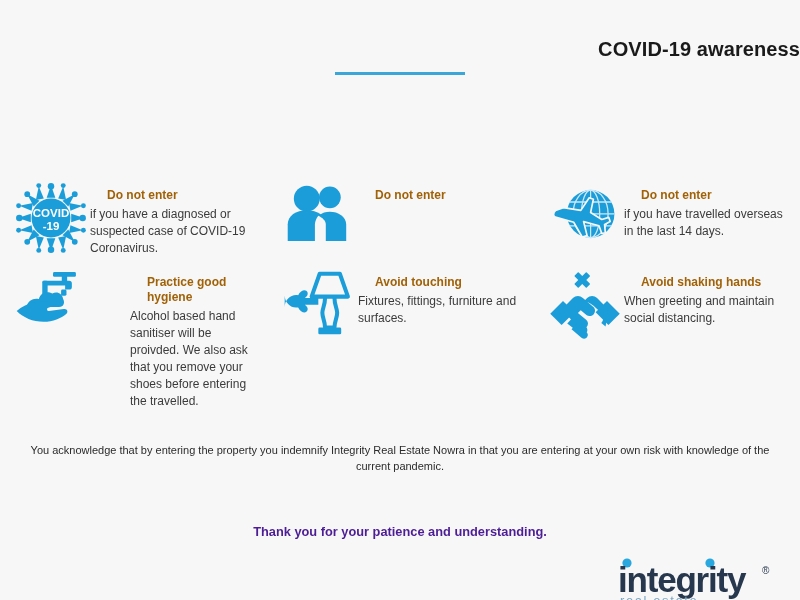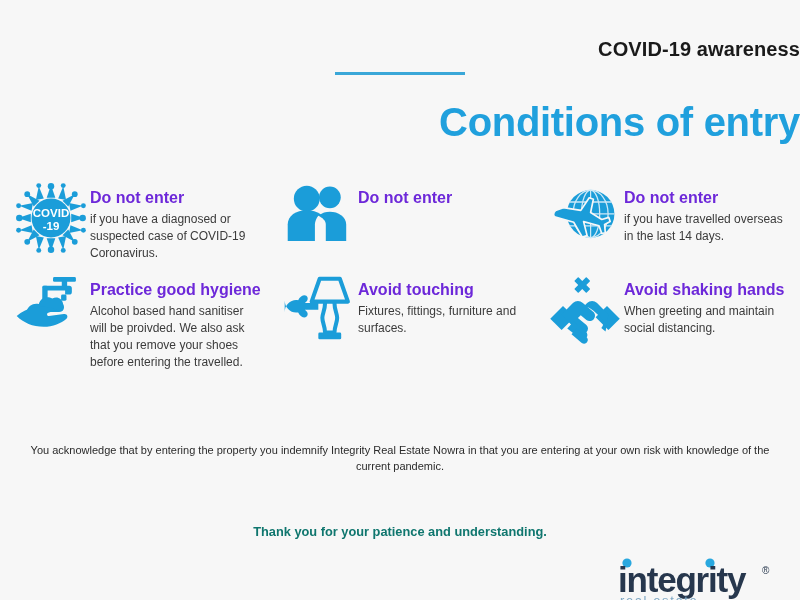--- a/index.html
+++ b/index.html
@@ -56,21 +56,21 @@
     top: 180px;
     width: 800px;
   }
   .row {
     display: flex;
     width: 800px;
   }
   .row1 .cell:nth-child(1) { width: 268px; }
   .row1 .cell:nth-child(2) { width: 266px; }
   .row1 .cell:nth-child(3) { width: 266px; }
-  .row2 .cell:nth-child(1) { width: 268px; }
+  .row2 .cell:nth-child(1) { width: 268px; gap: 40px; }
   .row2 .cell:nth-child(2) { width: 266px; justify-content: flex-end; }
   .row2 .cell:nth-child(3) { width: 266px; }
   .row2 { margin-top: 10px; }
 
   .cell {
     display: flex;
     align-items: flex-start;
     box-sizing: border-box;
     padding: 0 6px 0 12px;
   }
@@ -80,25 +80,26 @@
     display: flex;
     align-items: flex-start;
     justify-content: center;
     padding-top: 2px;
   }
   .cell-text {
     flex: 1 1 auto;
     padding-top: 8px;
   }
   .cell-title {
-    font-size: 16px;
+    font-size: 12px;
     font-weight: bold;
-    color: #6d28d9;
+    color: #a16207;
     line-height: 1.25;
     margin-bottom: 3px;
+    margin-left: 17px;
   }
   .cell-body {
     font-size: 12px;
     color: #3b3b3b;
     line-height: 1.42;
   }
 
   
   .ack {
     position: absolute;
@@ -113,21 +114,21 @@
     box-sizing: border-box;
   }
   .thanks {
     position: absolute;
     left: 0;
     top: 524px;
     width: 800px;
     text-align: center;
     font-size: 12.8px;
     font-weight: bold;
-    color: #0f766e;
+    color: #4c1d95;
   }
 
   
   .logo {
     position: absolute;
     right: 24px;
     top: 524px;
     width: 162px;
     height: 54px;
     margin-top: 32px;
@@ -137,21 +138,20 @@
   .icon-svg { display: block; }
 </style>
 </head>
 <body>
 
 <div class="poster">
 
   <div class="header-block">
     <div class="eyebrow">COVID-19 awareness</div>
     <div class="rule"></div>
-    <div class="headline">Conditions of entry</div>
   </div>
 
   <div class="grid">
 
     <div class="row row1">
 
       <div class="cell">
         <div class="icon-wrap">
           <svg class="icon-svg" width="72" height="72" viewBox="0 0 100 100" aria-hidden="true">
             <g fill="#1b9dd9">

